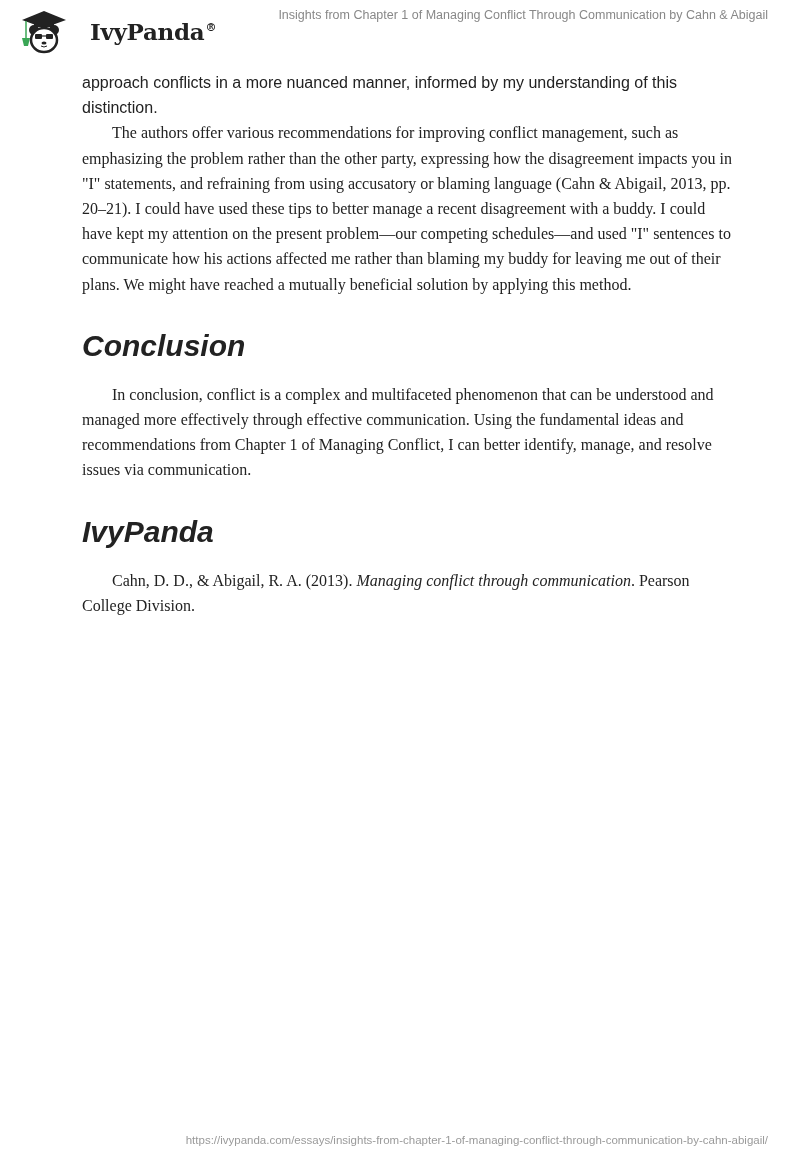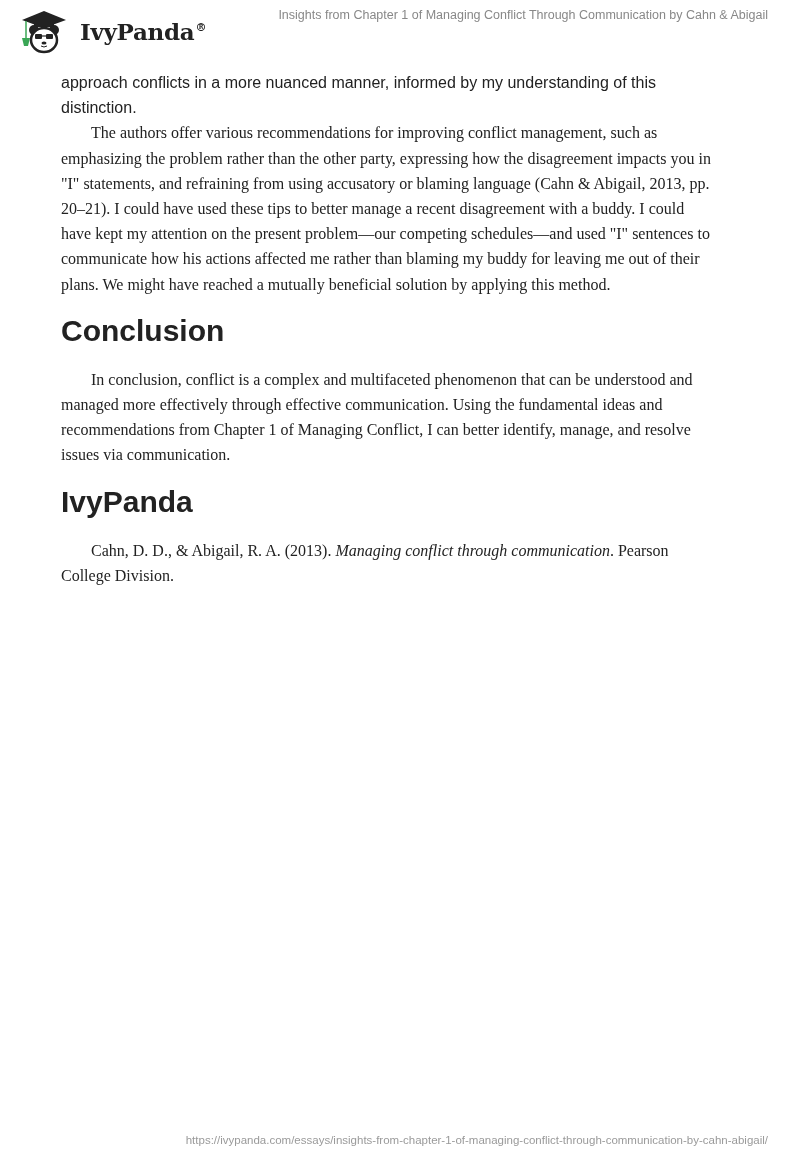--- a/index.html
+++ b/index.html
@@ -5,33 +5,33 @@
     html, body { margin: 0; padding: 0; background: #ffffff; }
     body {
       width: 800px; height: 1160px; position: relative; overflow: hidden;
       font-family: "Liberation Sans", sans-serif; color: #222222;
     }
     .header { position: absolute; top: 0; left: 0; width: 800px; height: 60px; }
     .logo { position: absolute; left: 14px; top: 8px; display: flex; align-items: center; }
     .logo svg { width: 58px; height: 46px; }
     .logo-text {
       font-family: "DejaVu Serif", serif; font-weight: bold; font-size: 23px;
-      color: #222; margin-left: 8px; letter-spacing: -0.3px;
+      color: #222; margin-left: 18px; letter-spacing: -0.3px;
     }
     .logo-reg { font-size: 11px; vertical-align: super; margin-left: 1px; }
     .doc-title {
       position: absolute; right: 32px; top: 8px;
       font-size: 12.5px; color: #888888;
     }
-    .content { position: absolute; left: 61px; top: 70px; width: 650px; }
+    .content { position: absolute; left: 82px; top: 70px; width: 650px; }
     p { margin: 0; font-size: 16px; line-height: 25.2px; }
     p.indent { text-indent: 30px; font-family: Liberation Serif, serif; }
     h2 { margin: 0; font-weight: bold; color: #222; }
     h2.sub { font-size: 24px; line-height: 32px; margin-top: 18px; margin-bottom: 16px; }
-    h2.main { font-size: 30px; line-height: 40px; margin-top: 14px; margin-bottom: 16px; }
+    h2.main { font-size: 30px; line-height: 40px; margin-top: 29px; margin-bottom: 16px; font-style: italic; }
     .para1 { margin-top: 0; }
     em { font-style: italic; }
     .footer-url {
       position: absolute; right: 32px; top: 1134px; font-size: 11.5px; color: #9a9a9a;
     }
   </style>
 </head>
 <body>
 
 <div class="header">

